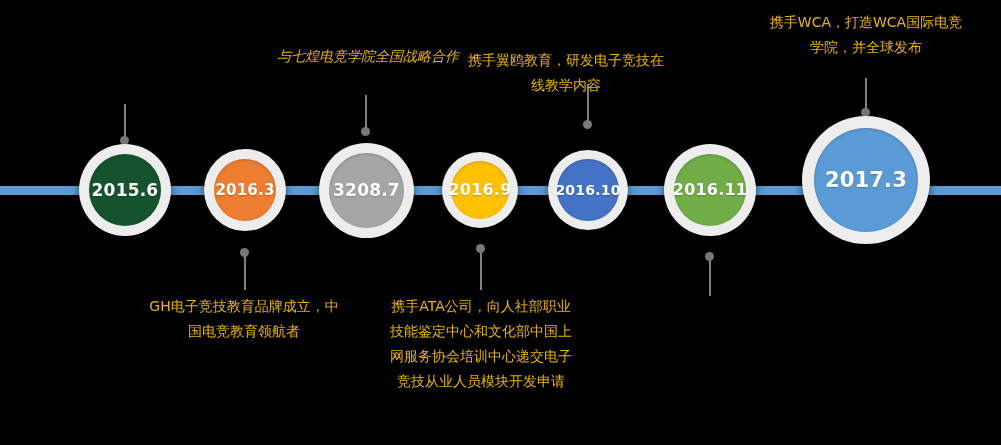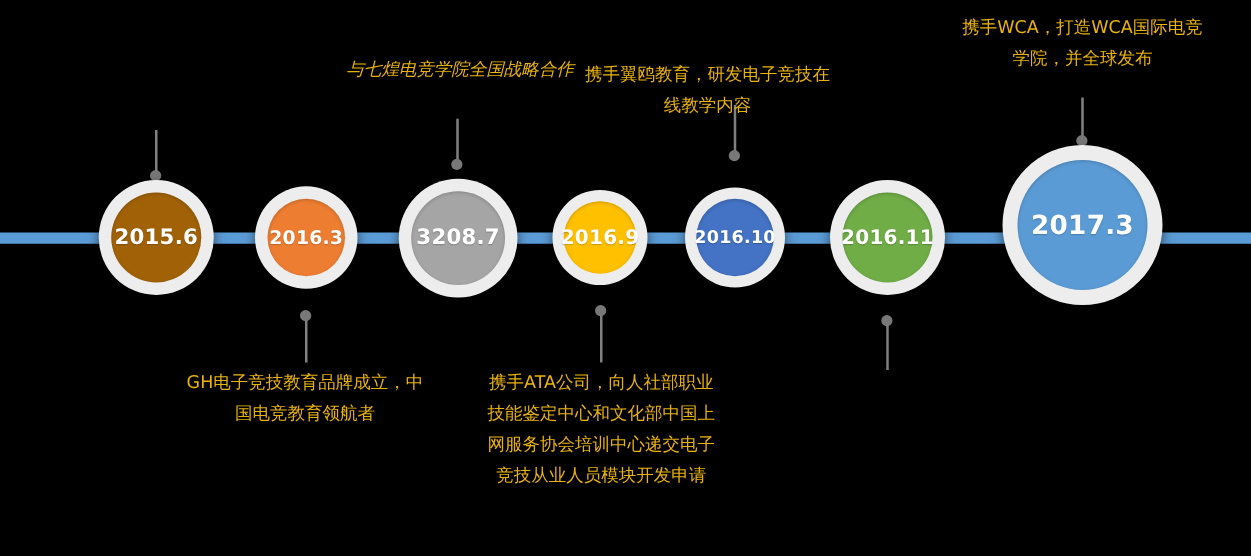--- a/index.html
+++ b/index.html
@@ -88,21 +88,21 @@
 </head>
 <body>
 
 <div id="stage">
 
   <div class="timeline-bar"></div>
 
   <div class="stem" style="left:124px; top:104px; height:38px;"></div>
   <div class="stem-dot" style="left:120px; top:136px;"></div>
   <div class="node" style="left:79px; top:144px; width:92px; height:92px;">
-    <div class="node-inner" style="width:72px; height:72px; background:#a16207;">
+    <div class="node-inner" style="width:72px; height:72px; background:#14532d;">
       <span class="node-label" style="font-size:17px;">2015.6</span>
     </div>
   </div>
 
   <div class="stem-dot" style="left:240px; top:248px;"></div>
   <div class="stem" style="left:244px; top:256px; height:34px;"></div>
   <div class="caption caption-bottom" style="left:146px; top:294px; width:196px;">GH电子竞技教育品牌成立，中国电竞教育领航者</div>
   <div class="node" style="left:204px; top:149px; width:82px; height:82px;">
     <div class="node-inner" style="width:62px; height:62px; background:#ed7d31;">
       <span class="node-label" style="font-size:15px;">2016.3</span>

